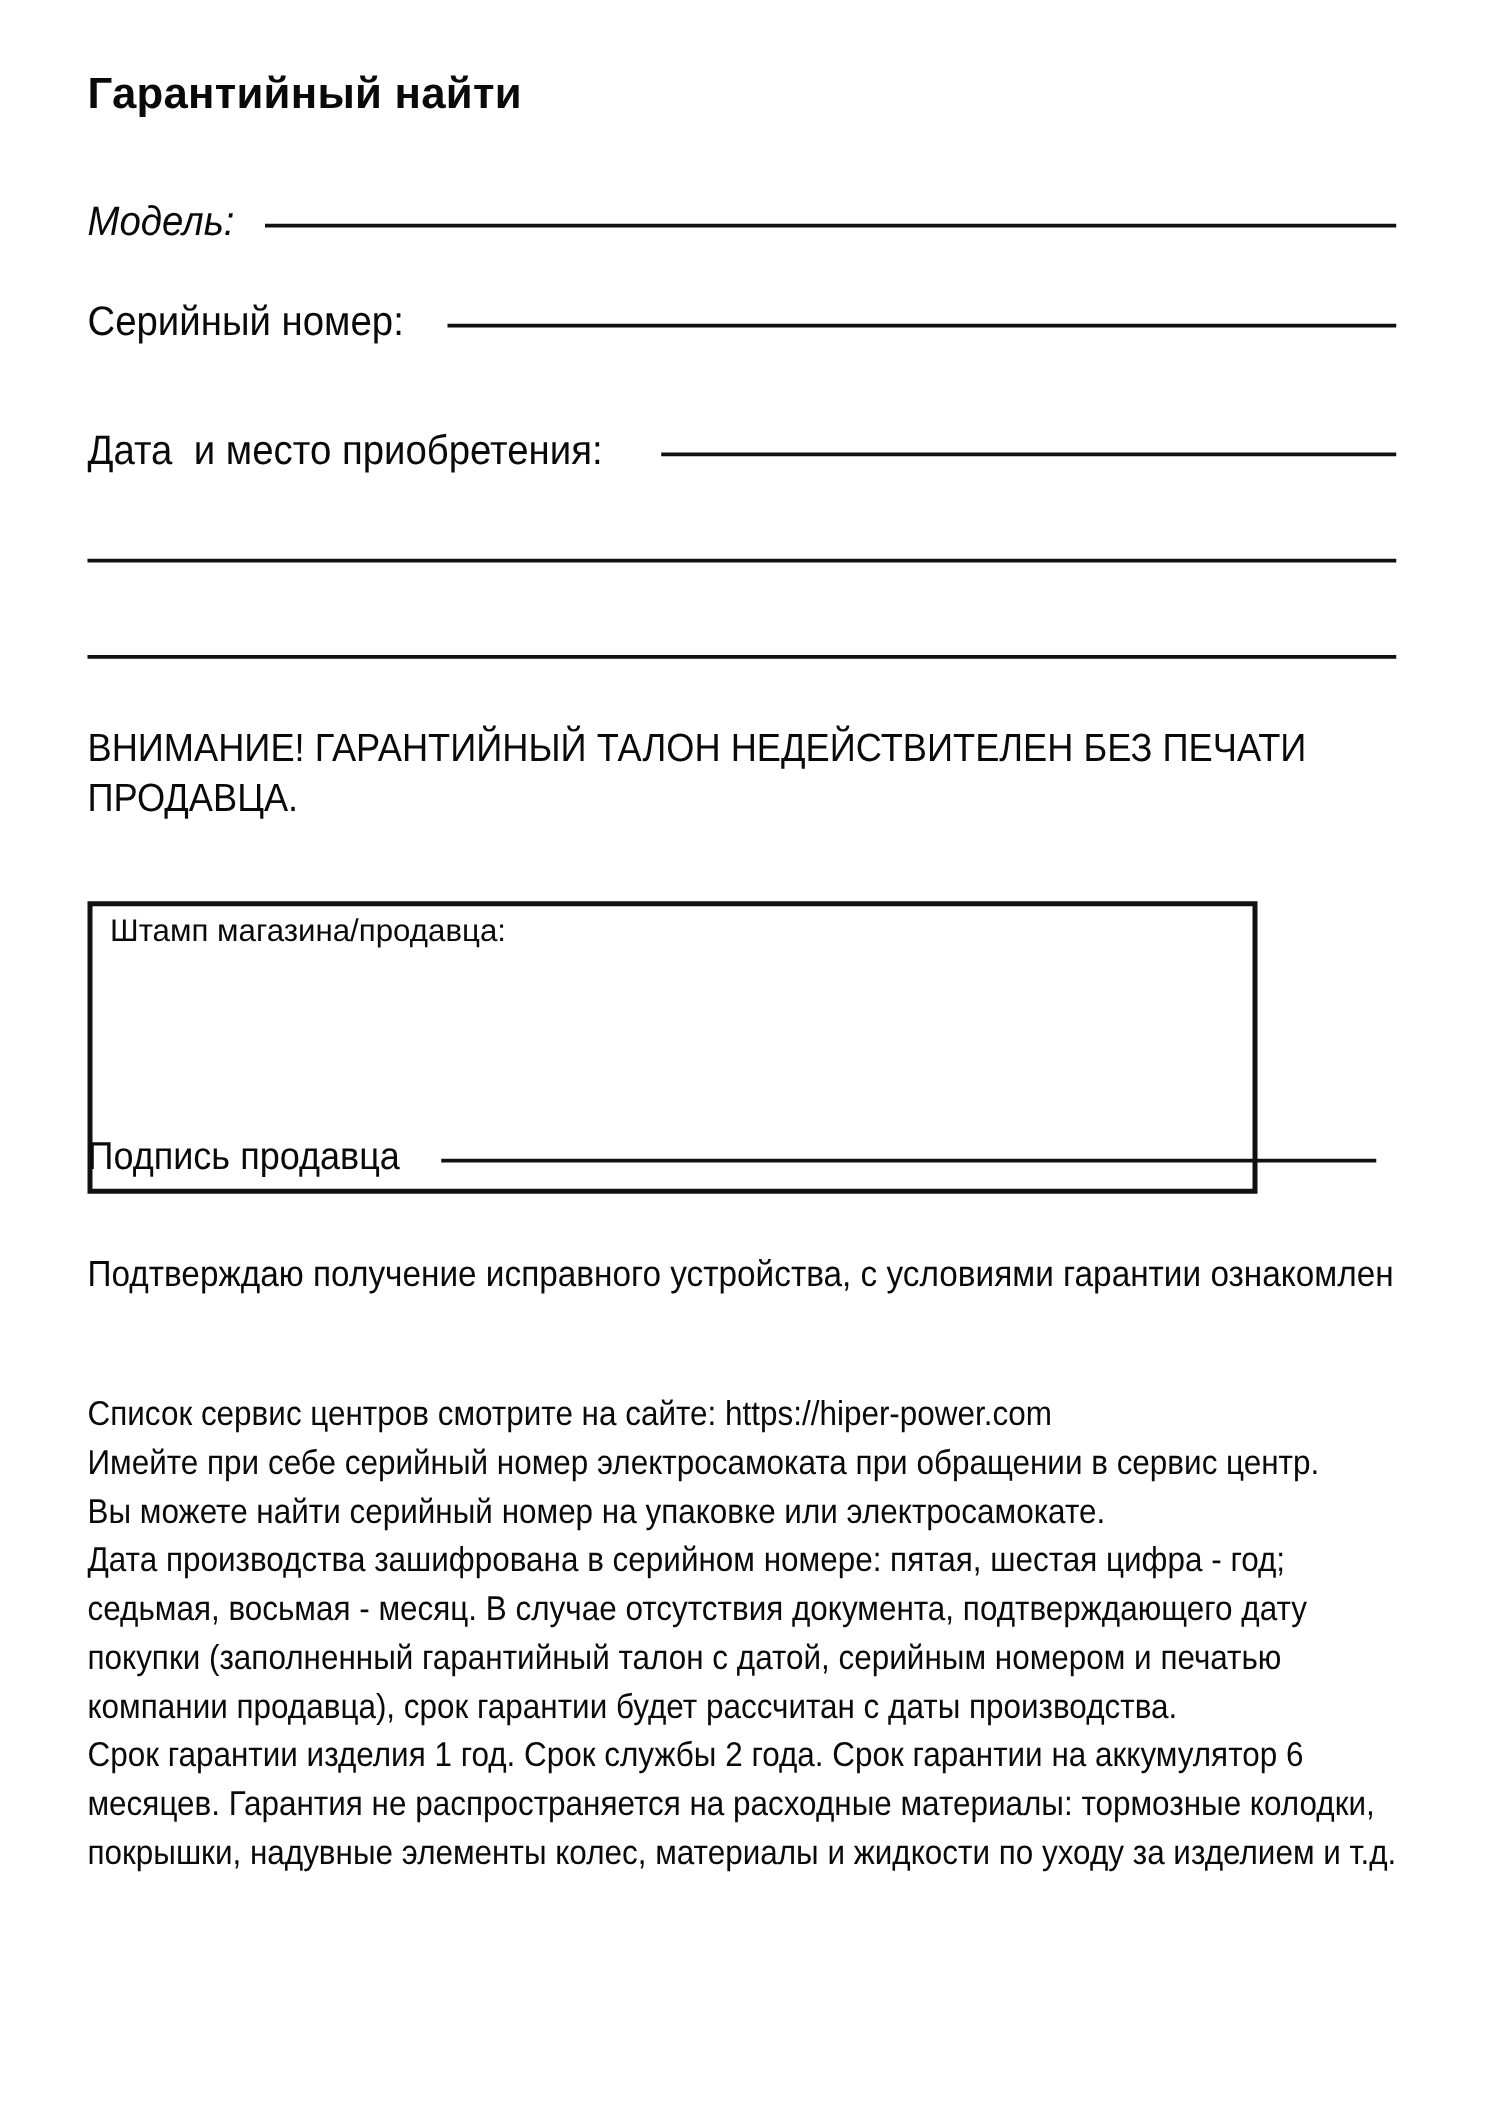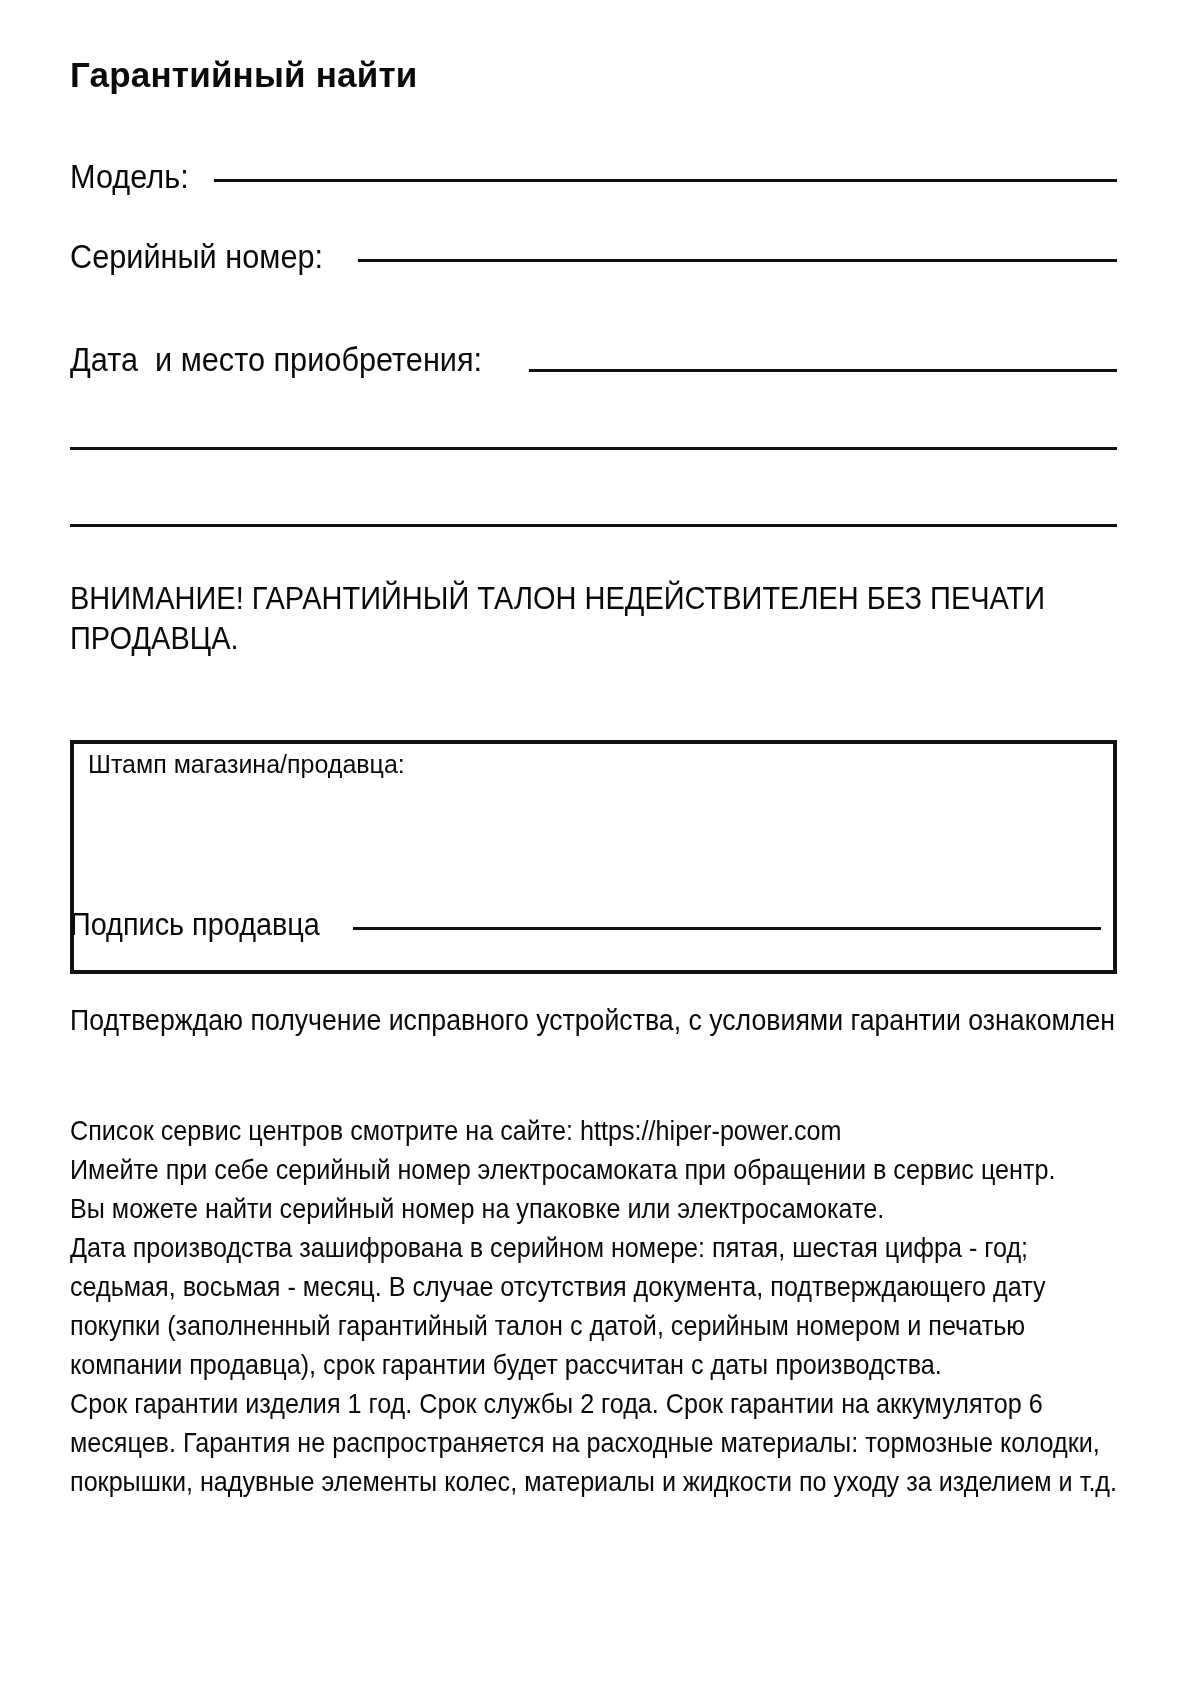--- a/index.html
+++ b/index.html
@@ -54,23 +54,23 @@
     line-height: 1.05;
   }
   .field-rule {
     flex: 1 1 auto;
     border-bottom: 3px solid #111111;
     margin-left: 16px;
     position: relative;
     top: -6px;
   }
 
-  .row-model   { top: 160px; }
+  .row-model   { top: 160px; font-style: italic; }
   .row-serial  { top: 240px; }
-  .row-date    { top: 343px; align-items: flex-end; }
+  .row-date    { top: 343px; }
 
   
   .bare-rule {
     position: absolute;
     left: 70px;
     right: 74px;
     border-bottom: 3px solid #111111;
     height: 0;
   }
   .bare-rule-1 { top: 447px; }
@@ -87,22 +87,22 @@
     font-weight: 400;
     transform: scaleX(0.92);
     transform-origin: left top;
     width: 1160px;
   }
 
   
   .stamp-box {
     position: absolute;
     left: 70px;
-    top: 740px;
-    width: 1047px;
+    top: 721px;
+    width: 936px;
     height: 234px;
     box-sizing: border-box;
     border: 4px solid #111111;
   }
   .stamp-box-label {
     position: absolute;
     left: 14px;
     top: 6px;
     font-size: 25px;
     font-weight: 400;

